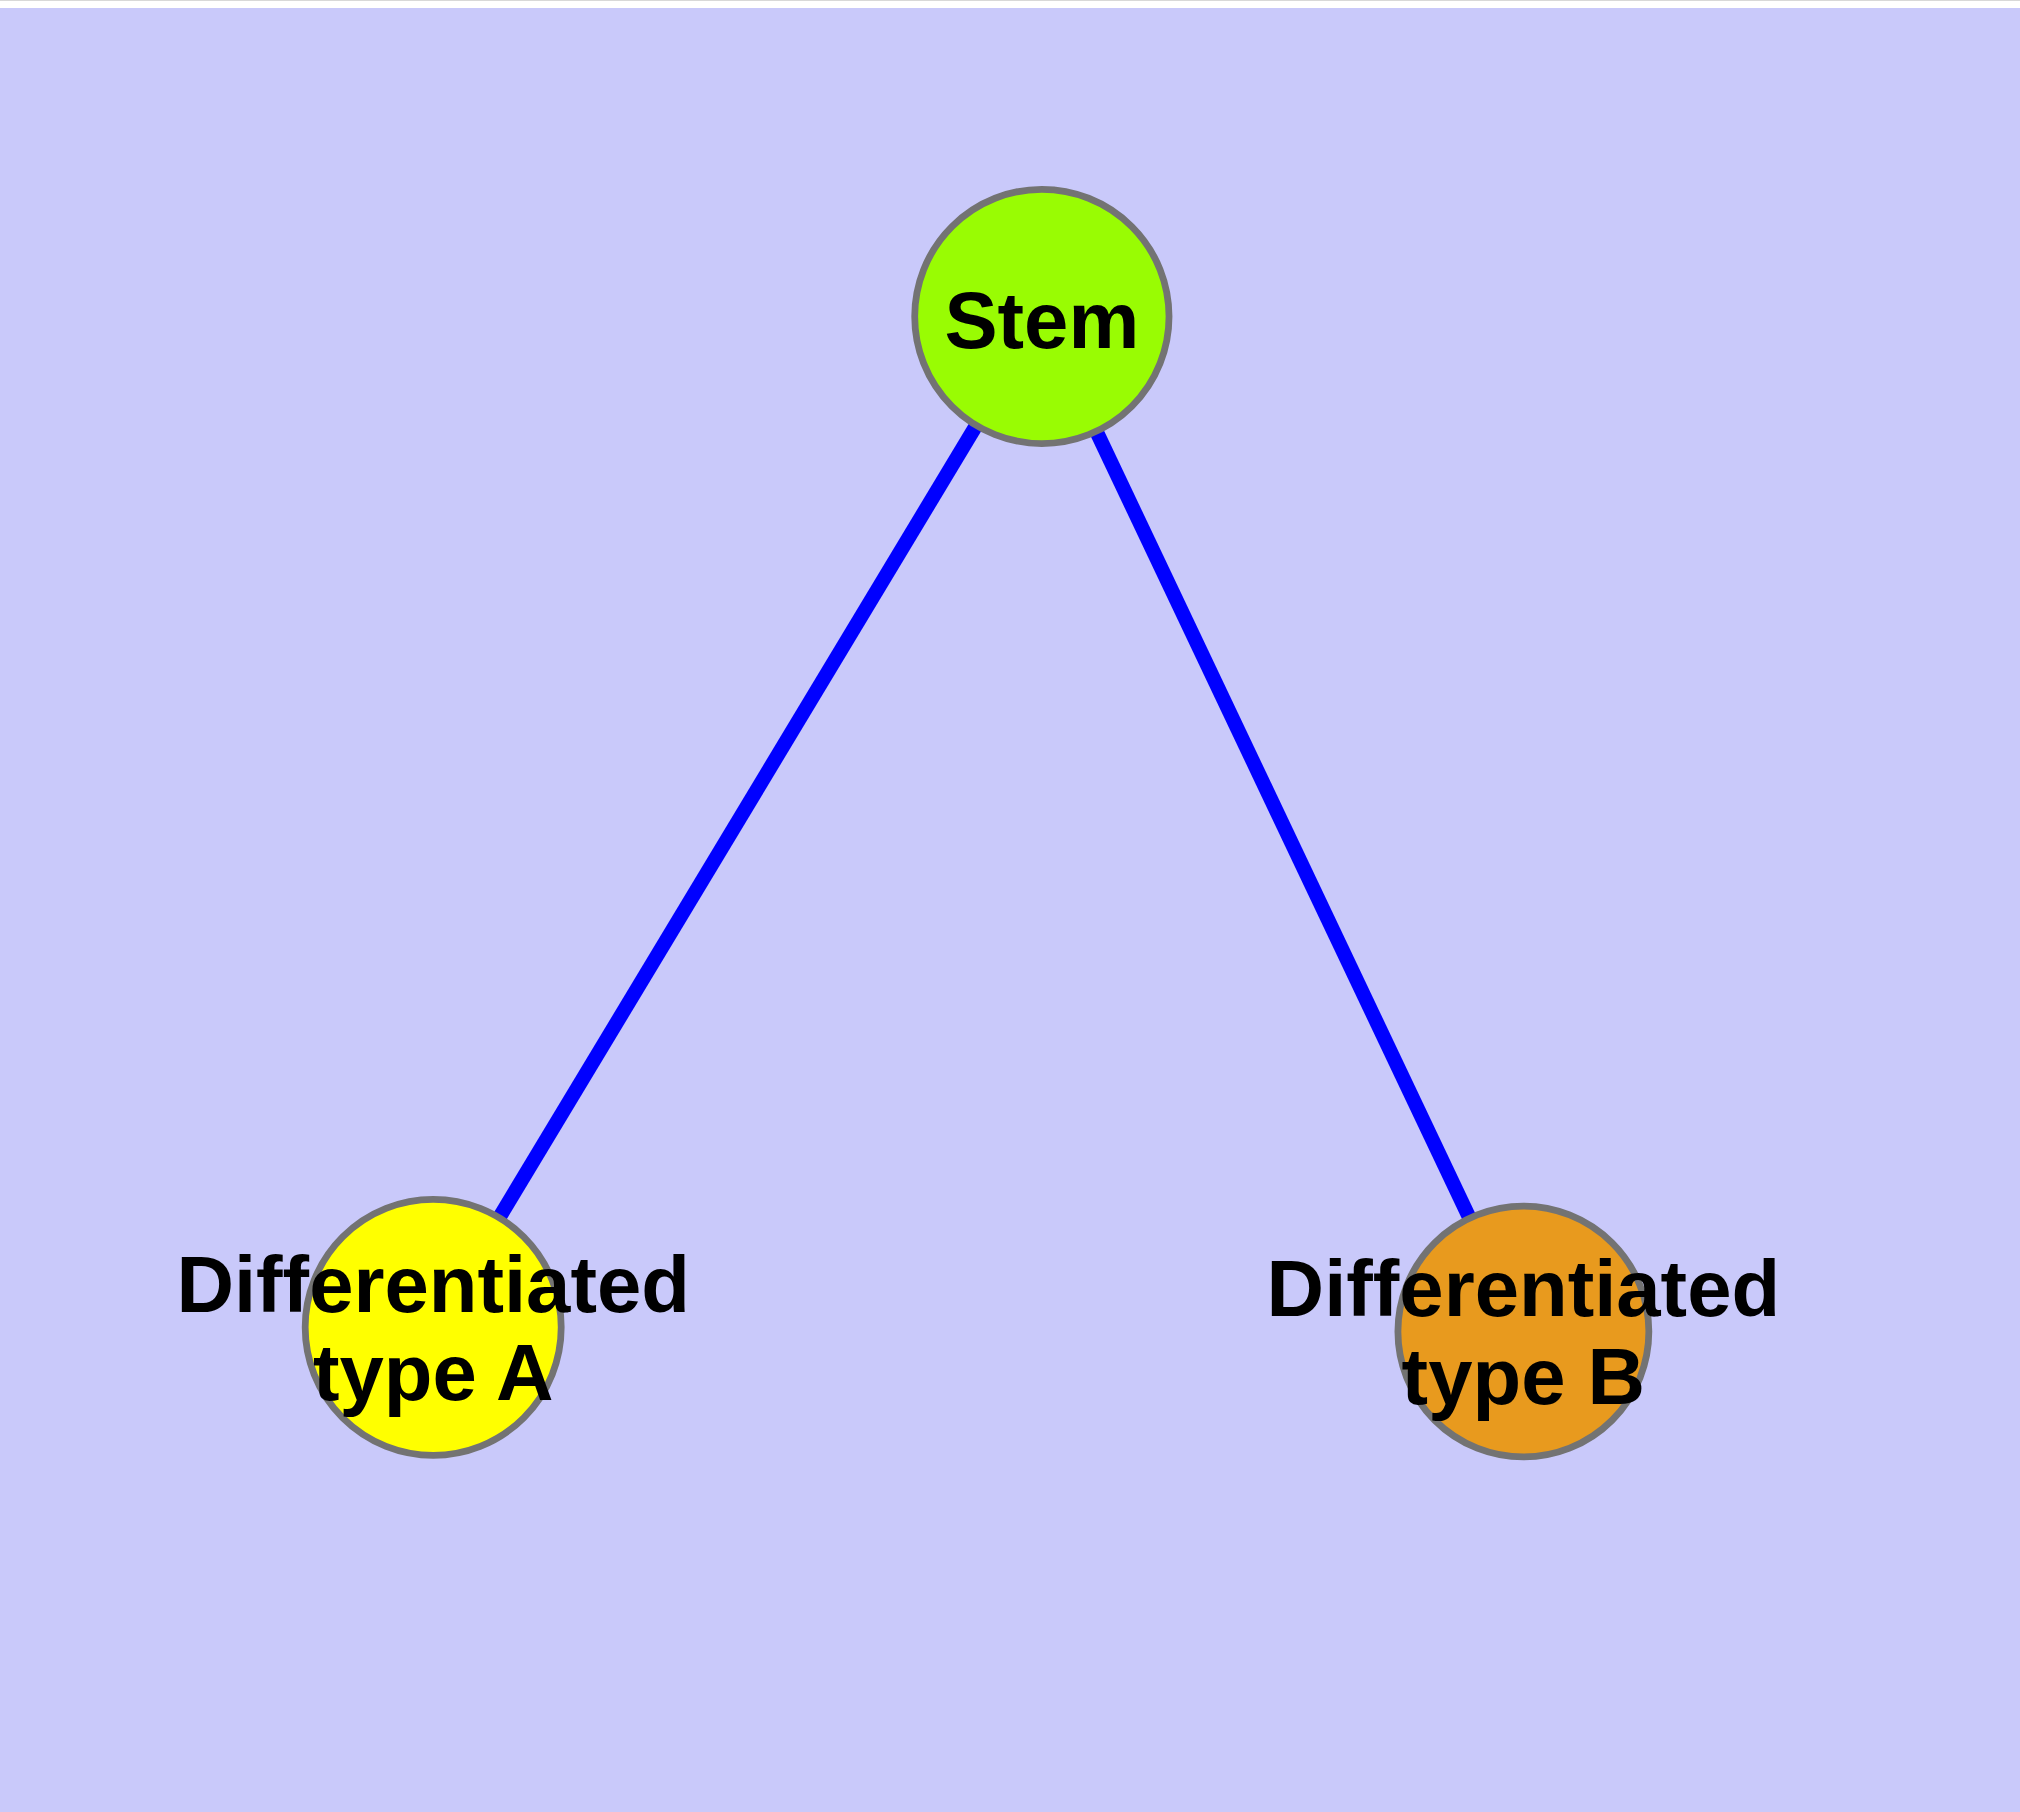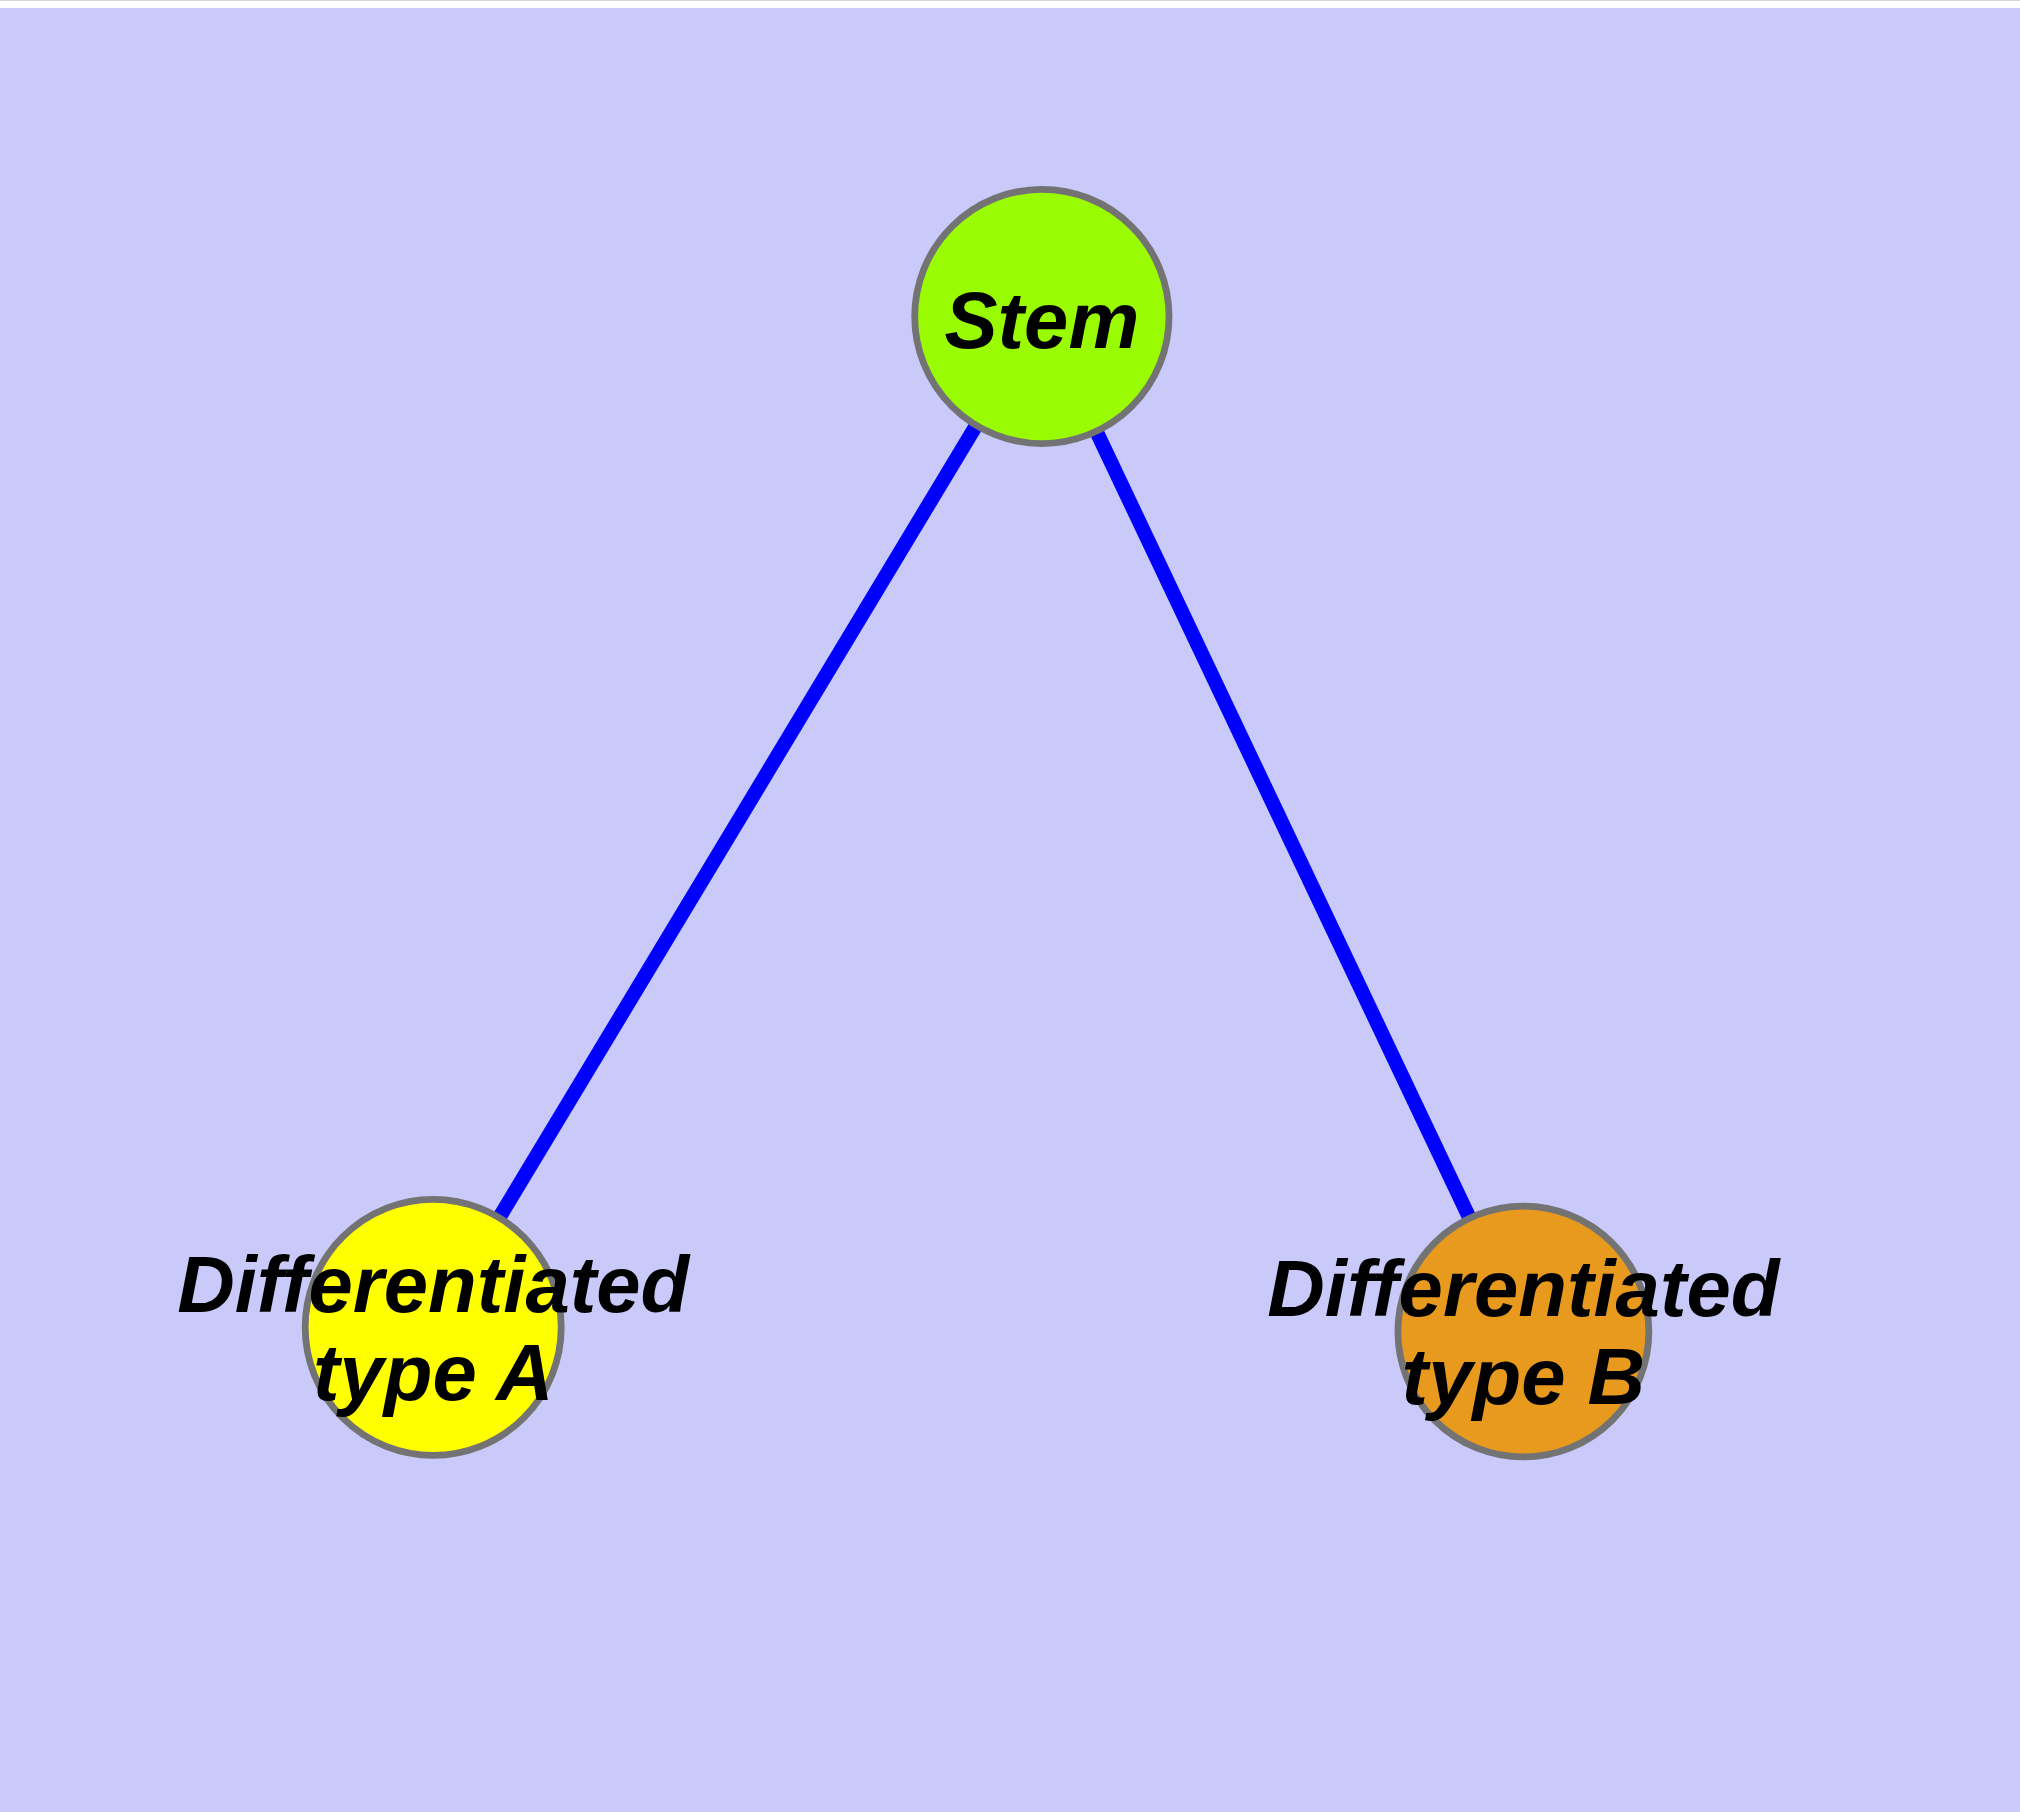--- a/index.html
+++ b/index.html
@@ -15,21 +15,20 @@
     width: 100%;
     height: 7.6px;
     background: #ffffff;
     border-top: 1.7px solid #d8d8d8;
     box-sizing: border-box;
   }
   .plot-canvas {
     width: 2021px;
     height: 1804px;
     position: relative;
-    font-style: italic;
   }
   .plot-canvas svg {
     display: block;
     width: 2021px;
     height: 1804px;
   }
   .node-circle {
     stroke-width: 8px;
   }
   .edge-line {

